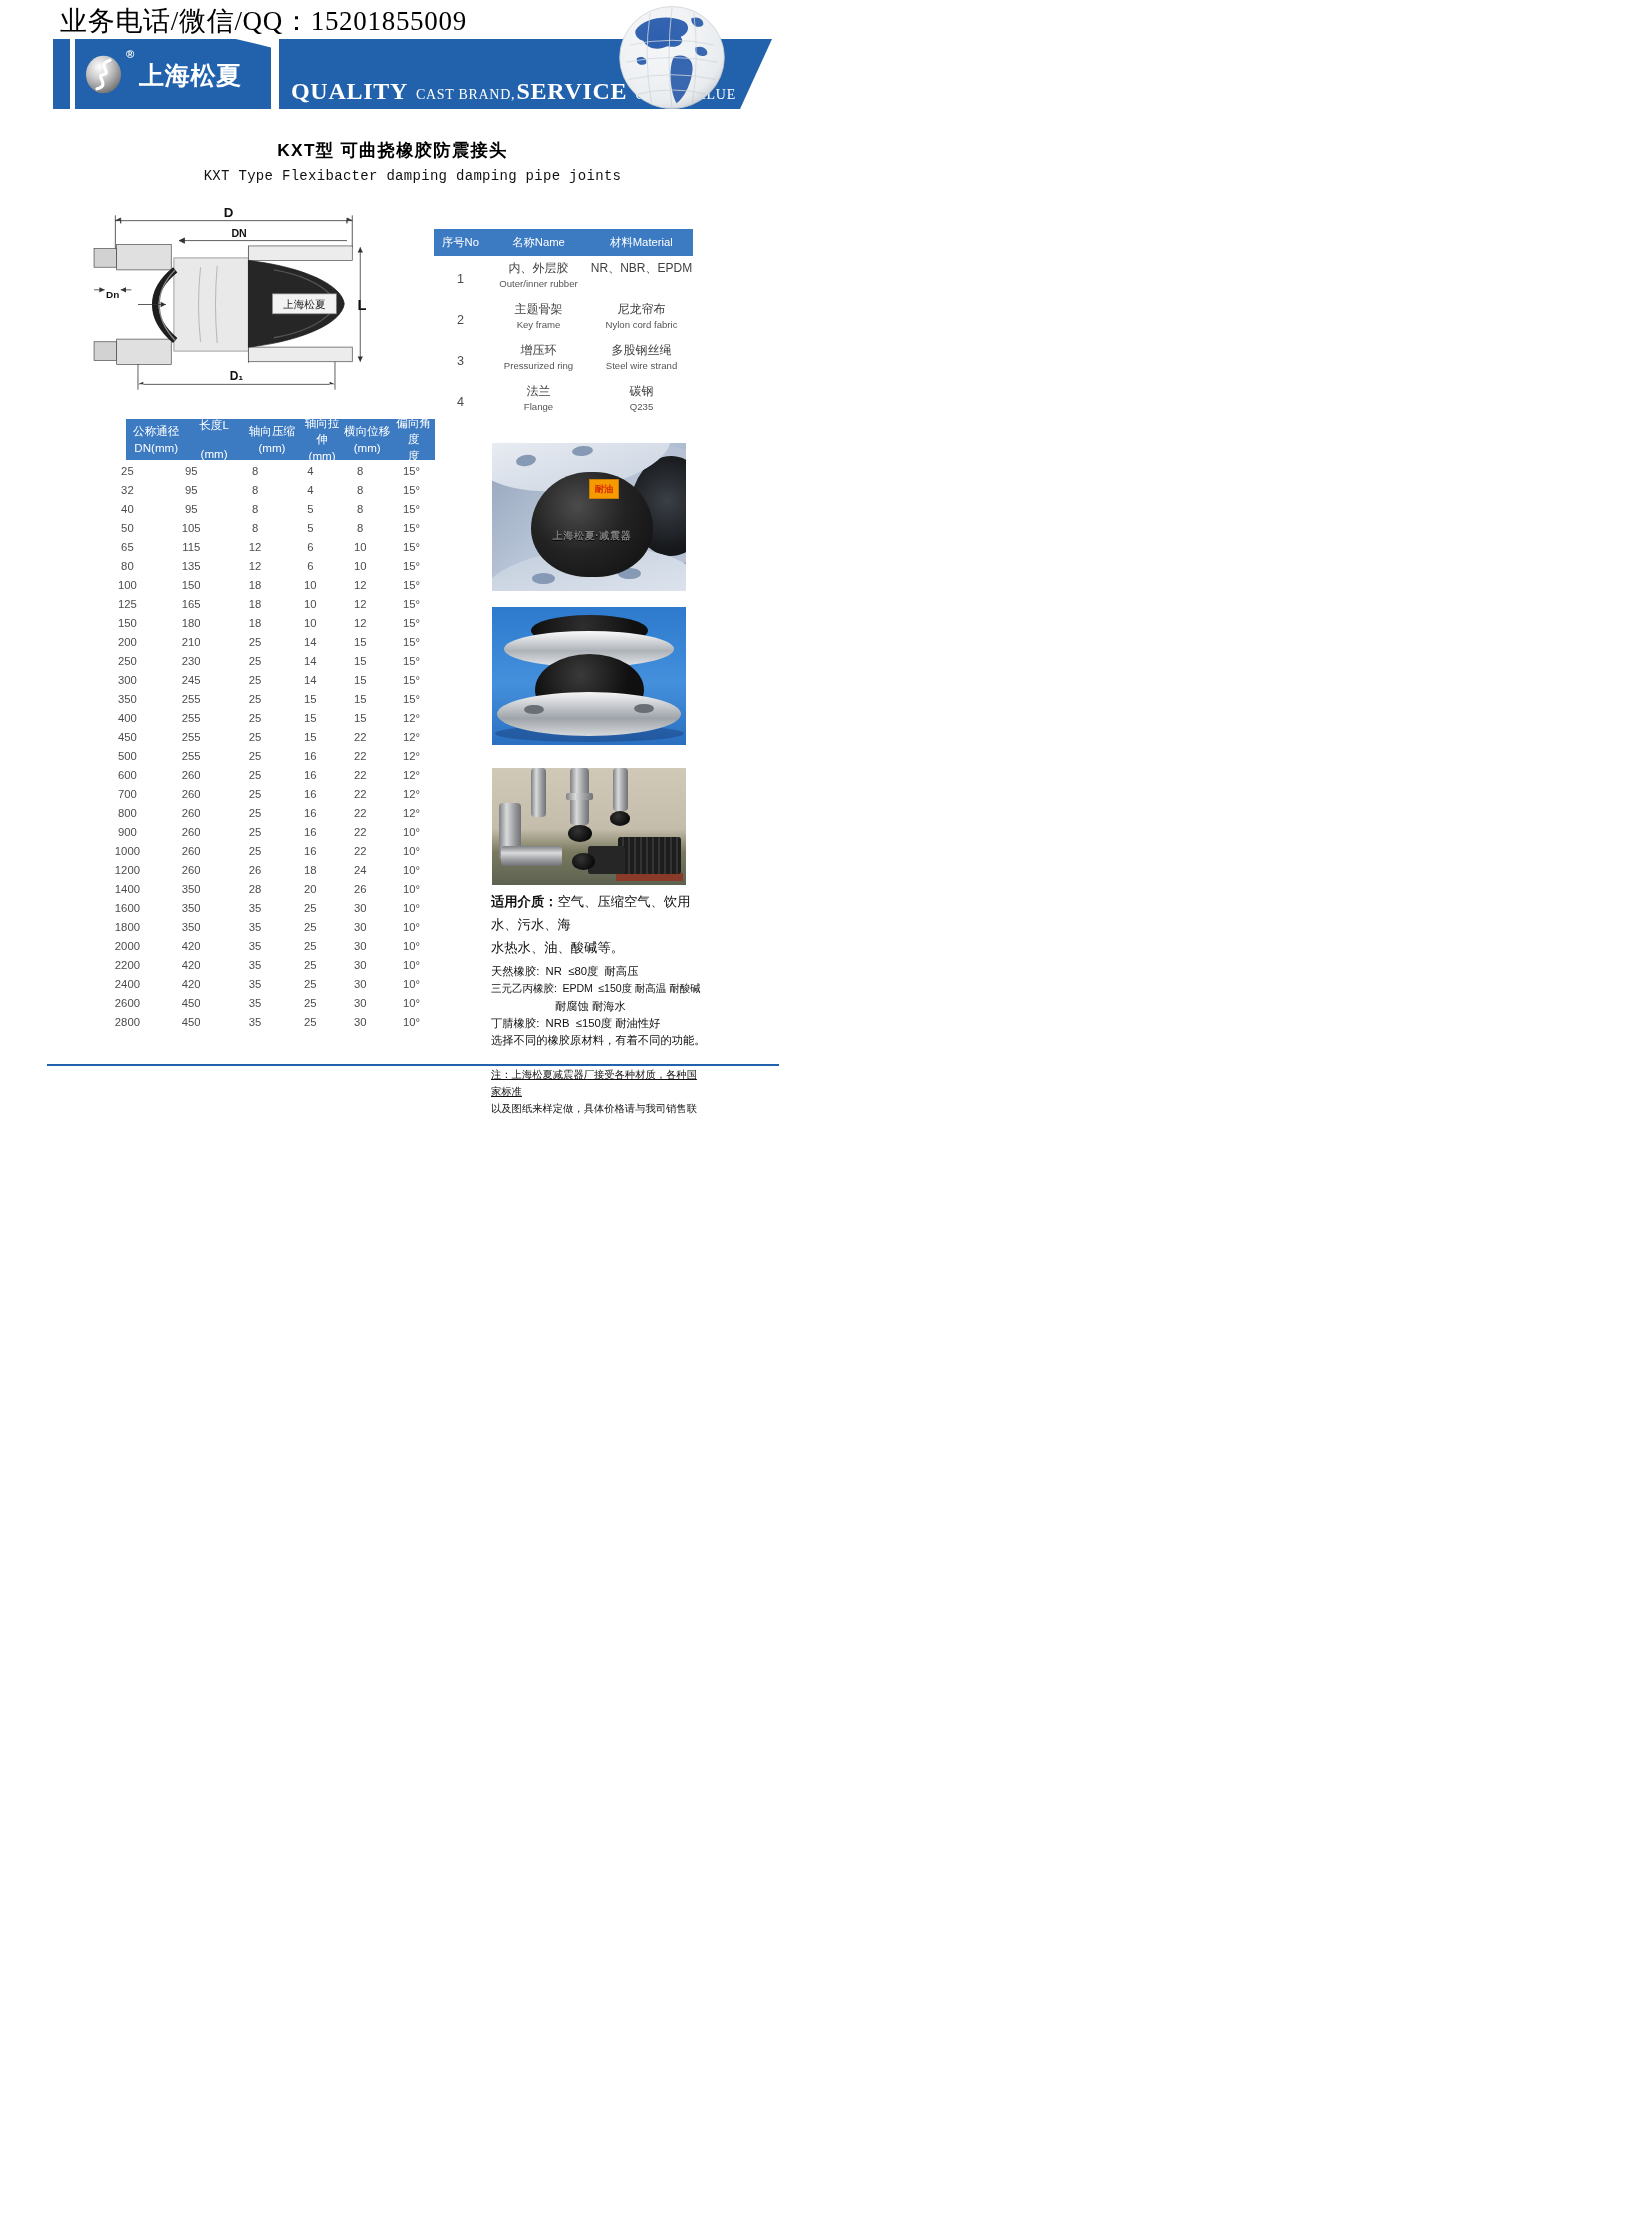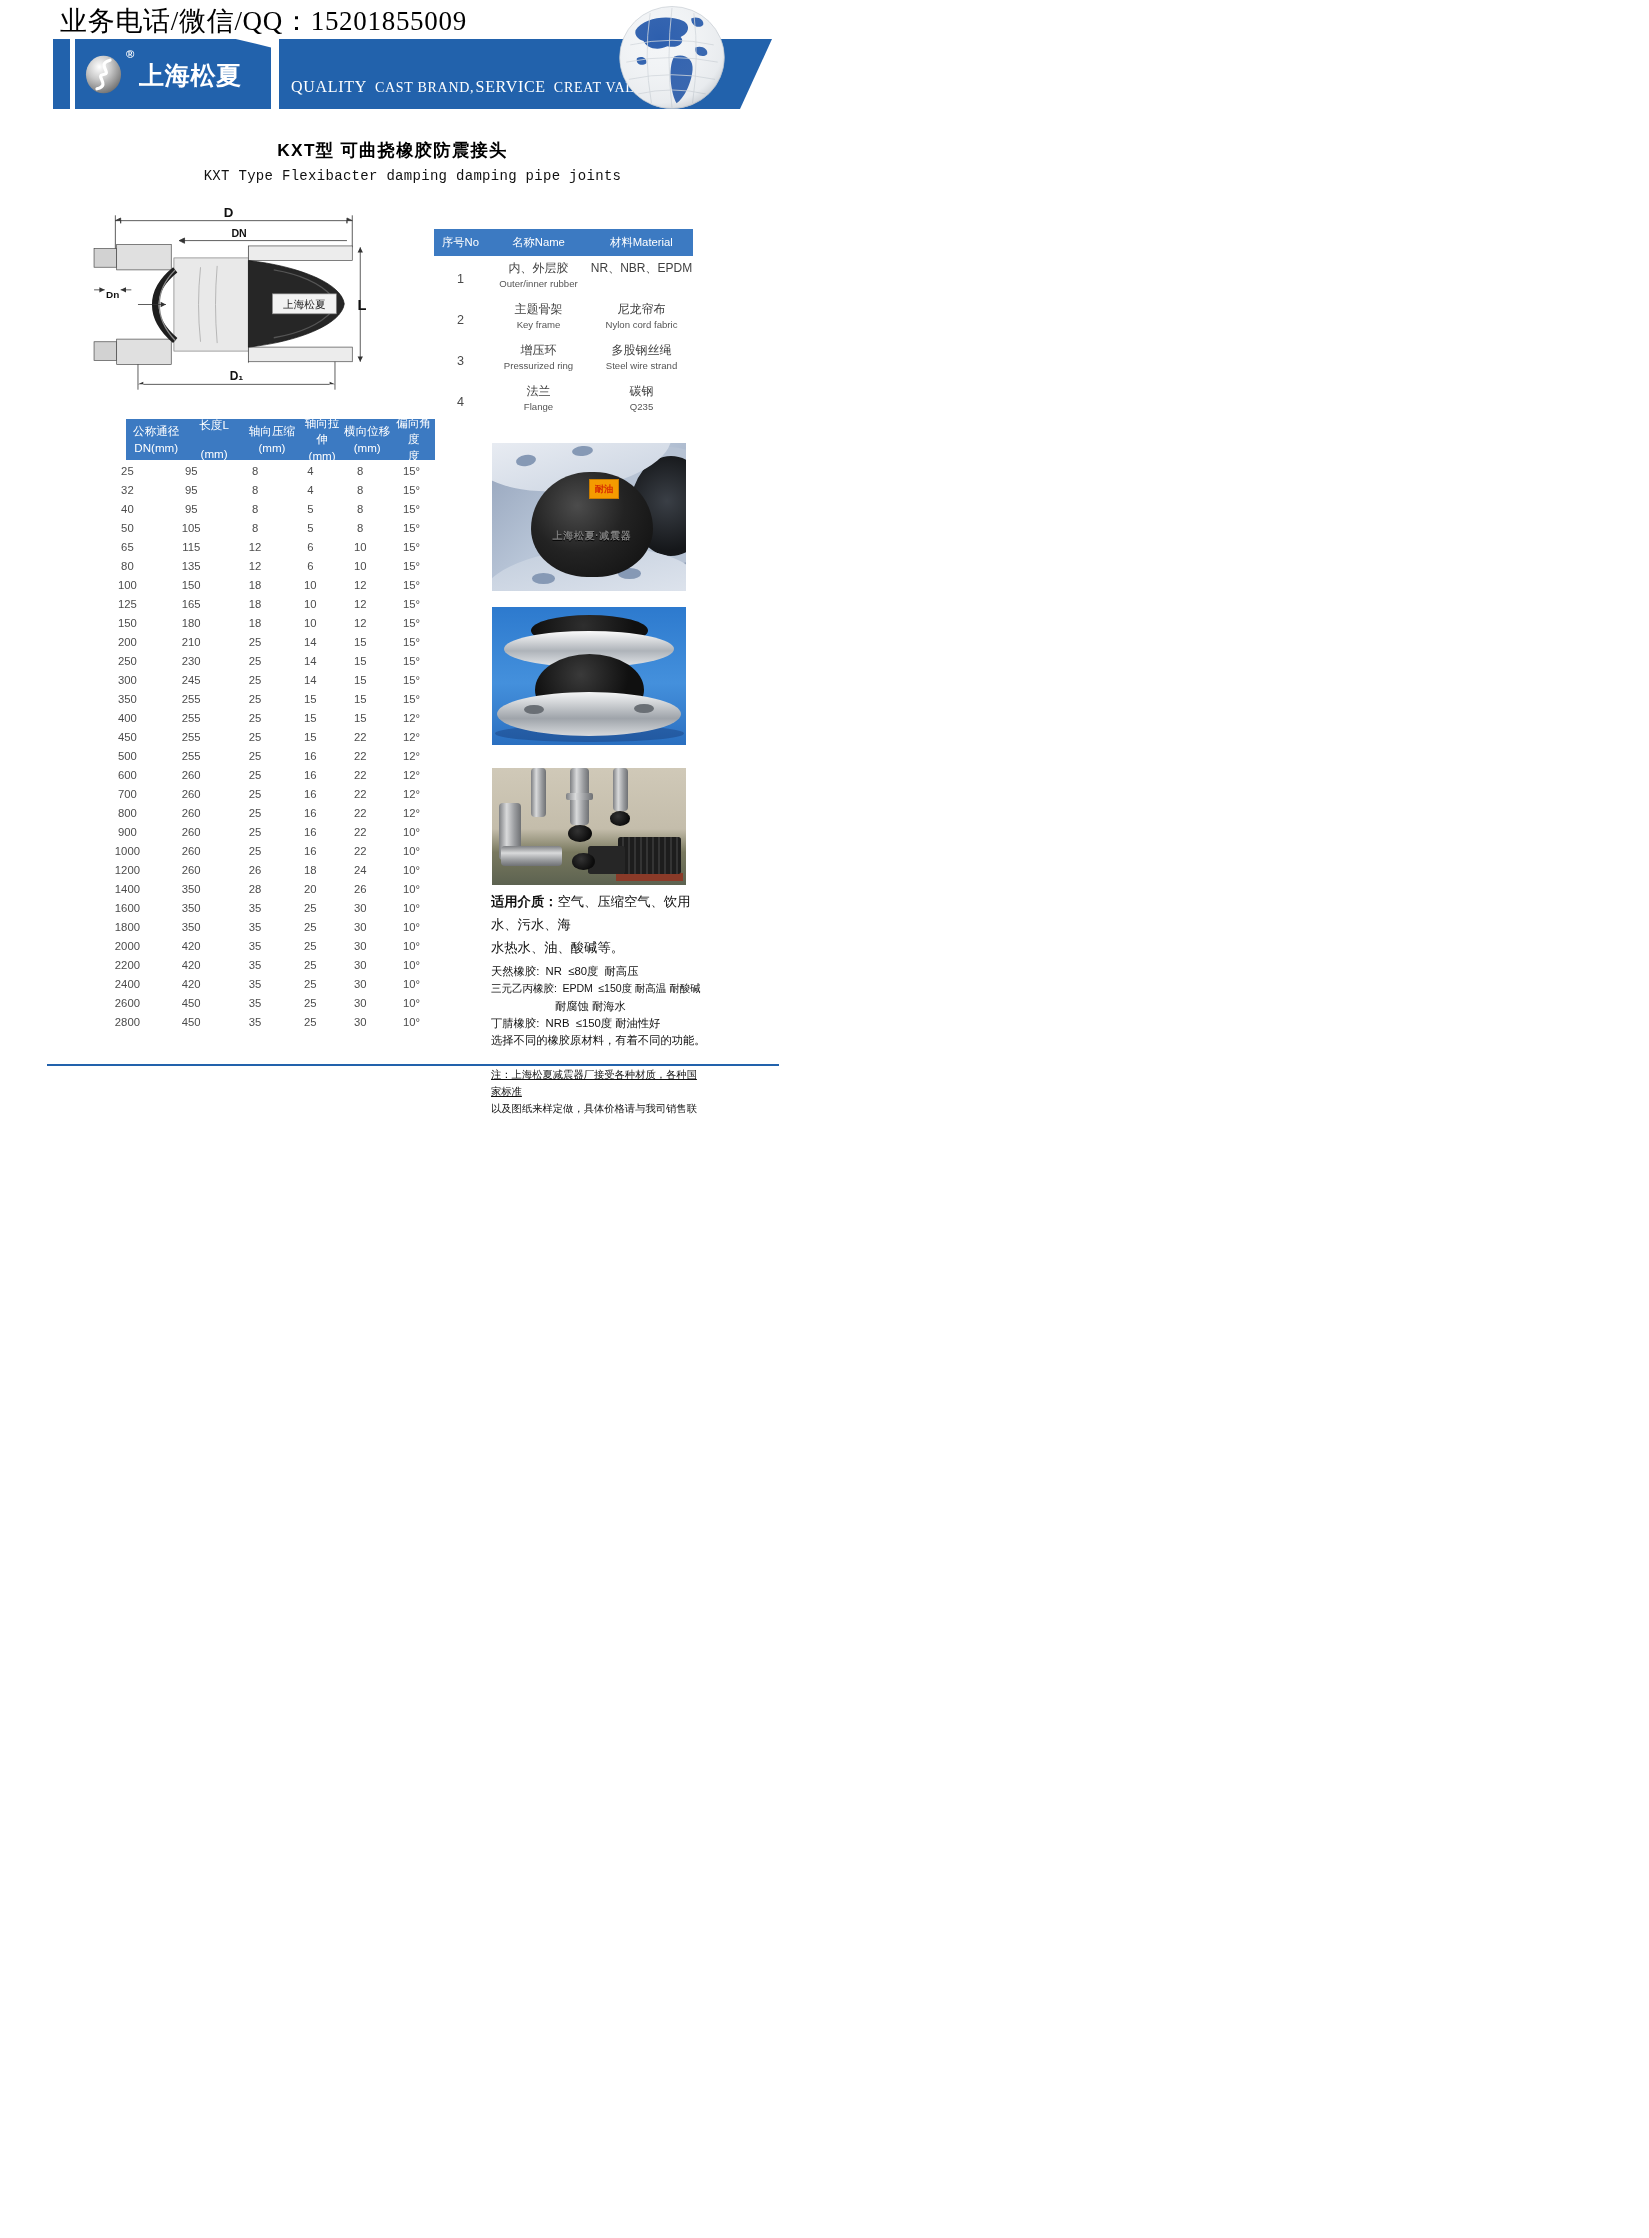--- a/index.html
+++ b/index.html
@@ -14,21 +14,21 @@
             clip-path:polygon(0 0,82% 0,100% 12%,100% 100%,0 100%);}
   .logo-sphere{position:absolute;left:9.3px;top:16px;width:39px;height:39px;}
   .reg{position:absolute;left:51px;top:9.3px;color:#fff;font-size:11.3px;font-weight:700;}
   .logo-text{position:absolute;left:64px;top:20px;color:#fff;font-size:25px;font-weight:700;
              letter-spacing:0.7px;white-space:nowrap;}
   .band{position:absolute;left:279px;top:39px;width:493px;height:70px;background:#2262ac;
         clip-path:polygon(0 0,100% 0,calc(100% - 32px) 100%,0 100%);
         display:flex;align-items:baseline;padding-top:0;box-sizing:border-box;}
   .band-inner{display:flex;align-items:baseline;margin-top:39px;margin-left:12px;color:#fff;
               font-family:"Liberation Serif",serif;white-space:nowrap;}
-  .sl-big{font-size:16px;letter-spacing:0.7px;}
+  .sl-big{font-size:24px;letter-spacing:0.7px;font-weight:bold;}
   .sl-small{font-size:14px;letter-spacing:0.7px;}
   .ml12{margin-left:8px;} .ml2{margin-left:1.3px;text-align:right;}
   .globe{position:absolute;left:617px;top:5.3px;width:110px;height:105px;}
   
   .title-cn{position:absolute;left:0;top:138px;width:785px;text-align:center;font-size:17.3px;
             font-weight:700;color:#000;letter-spacing:1.3px;}
   .title-en{position:absolute;left:0;top:168px;width:825px;text-align:center;
             font-family:"Liberation Mono",monospace;font-size:14px;color:#111;letter-spacing:0.3px;}
   
   .diagram{position:absolute;left:74px;top:206px;width:293px;height:197px;}

